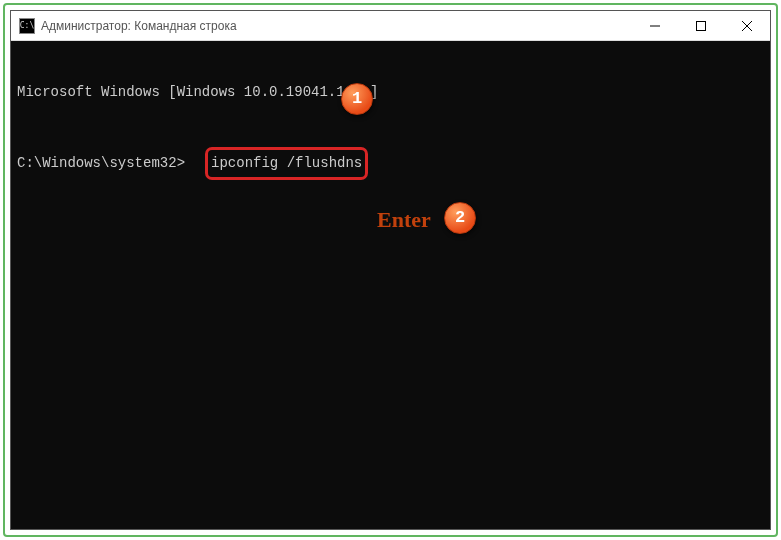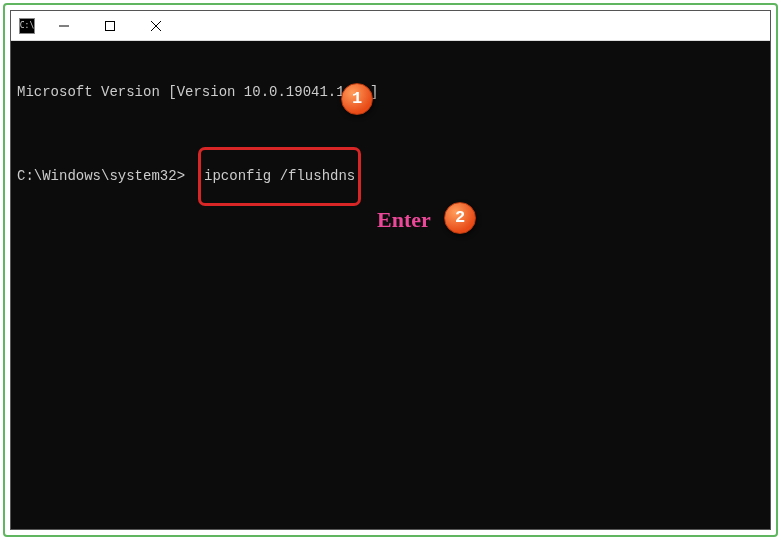--- a/index.html
+++ b/index.html
@@ -76,23 +76,23 @@
       line-height: 1.35;
       padding: 4px 6px;
       position: relative;
       white-space: pre;
     }
     .console-line { display: block; }
     .prompt-line { margin-top: 8px; }
     .highlight-box {
       border: 3px solid #d82525;
       border-radius: 7px;
-      padding: 17px 3px;
+      padding: 4px 3px;
       display: inline-block;
-      margin-left: 13px;
+      margin-left: 20px;
     }
     .annotation-bubble {
       position: absolute;
       width: 32px;
       height: 32px;
       border-radius: 50%;
       background: radial-gradient(circle at 35% 30%, #ff9d5c, #e84b17 70%);
       color: #fff;
       font-weight: bold;
       font-size: 17px;
@@ -101,55 +101,56 @@
       justify-content: center;
       box-shadow: 1px 2px 4px rgba(0,0,0,0.6);
       border: 1px solid #b8370c;
     }
     .bubble-1 { top: 42px; left: 330px; }
     .bubble-2 { top: 161px; left: 433px; }
     .enter-label {
       position: absolute;
       top: 164px;
       left: 366px;
-      color: #ec4899;
+      color: #c2410c;
       font-family: Georgia, "Times New Roman", serif;
       font-weight: bold;
       font-size: 22px;
     }
     svg { display: block; }
   </style>
 </head>
 <body>
 
 <div class="outer-border">
   <div class="window">
     <div class="titlebar">
       <span class="titlebar-icon">C:\</span>
+      <span class="titlebar-title">Администратор: Командная строка</span>
       <div class="titlebar-buttons">
         <div class="titlebar-btn">
           <svg width="10" height="10" viewBox="0 0 10 10">
               <line x1="0" y1="5" x2="10" y2="5" stroke="#000" stroke-width="1"></line>
             </svg>
         </div>
         <div class="titlebar-btn">
           <svg width="10" height="10" viewBox="0 0 10 10">
               <rect x="0.5" y="0.5" width="9" height="9" fill="none" stroke="#000" stroke-width="1"></rect>
             </svg>
         </div>
         <div class="titlebar-btn">
           <svg width="10" height="10" viewBox="0 0 10 10">
               <line x1="0" y1="0" x2="10" y2="10" stroke="#000" stroke-width="1"></line>
               <line x1="10" y1="0" x2="0" y2="10" stroke="#000" stroke-width="1"></line>
             </svg>
         </div>
       </div>
     </div>
     <div class="console">
-      <span class="console-line"><span>Microsoft Version [Version 10.0.19041.1</span><span style="visibility:hidden">XXX</span><span>]</span></span>
+      <span class="console-line"><span>Microsoft Windows [Windows 10.0.19041.1</span><span style="visibility:hidden">XXX</span><span>]</span></span>
       <span class="console-line prompt-line"><span>C:\Windows\system32&gt;</span><span class="highlight-box"><span>ipconfig /flushdns</span></span></span>
 
       <div class="annotation-bubble bubble-1">1</div>
       <div class="enter-label">Enter</div>
       <div class="annotation-bubble bubble-2">2</div>
     </div>
   </div>
 </div>
 
 </body></html>

